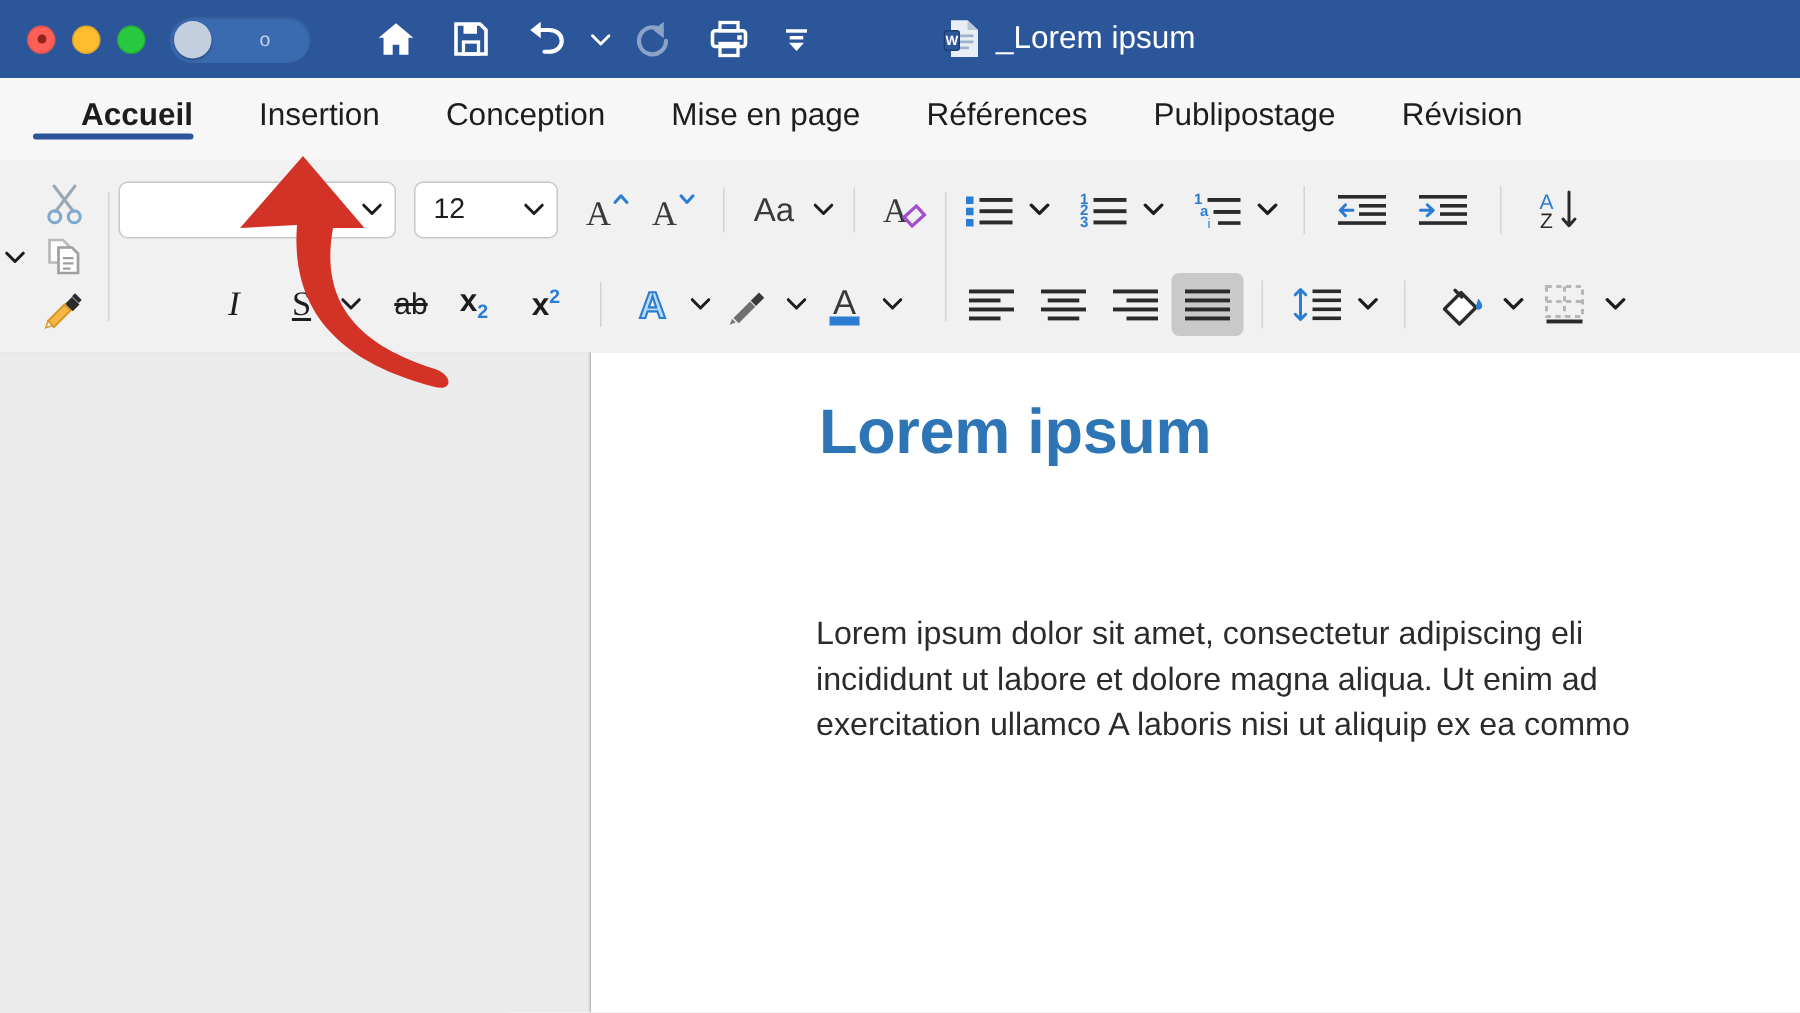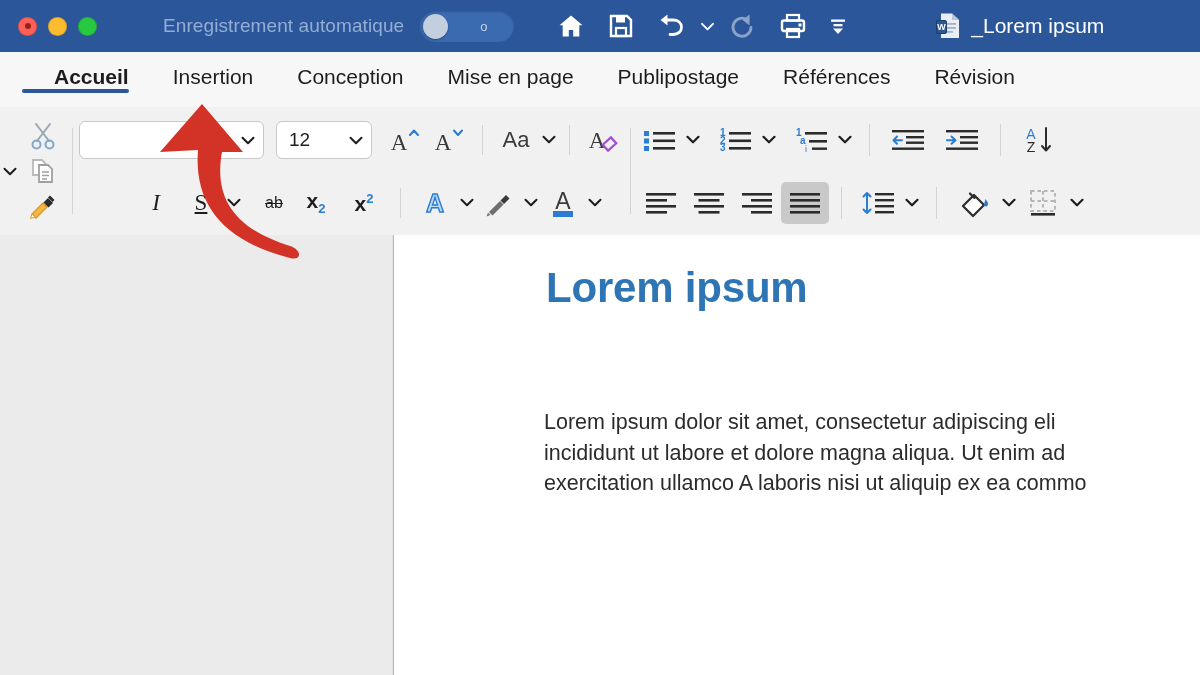--- a/index.html
+++ b/index.html
@@ -114,21 +114,21 @@
     width:96px;height:38px;background:#ffffff;border:1px solid #c8c8c8;border-radius:6px;
     display:flex;align-items:center;justify-content:space-between;padding:0 8px 0 12px;
     font-size:19px;color:#1d1d1f;box-sizing:border-box;margin-left:12px;
   }
   .sel-caret{font-size:15px;color:#222;}
 
   .ic{display:block;}
   .glyph{font-size:21px;line-height:1;color:#1d1d1f;}
   .glyph-i{font-style:italic;font-family:"Liberation Serif",serif;font-size:23px;}
   .glyph-u{text-decoration:underline;font-family:"Liberation Serif",serif;font-size:23px;}
-  .glyph-strike{text-decoration:line-through;font-size:16px;margin-left:12px;}
+  .glyph-strike{text-decoration:line-through;font-size:20px;margin-left:12px;}
   .sub sub,.sup sup{color:#2b7cd3;font-size:.62em;}
 
   
   .workspace{
     position:absolute;left:0;top:235px;width:1200px;height:457px;
     background:#ebebeb;
   }
   .page{
     position:absolute;left:393px;top:0;width:807px;height:440px;
     background:#ffffff;border-left:1px solid #b9b9b9;
@@ -158,21 +158,20 @@
 <div class="app">
 
   <div class="titlebar">
 
     <div class="traffic">
       <div class="tl tl-red"></div>
       <div class="tl tl-yellow"></div>
       <div class="tl tl-green"></div>
     </div>
 
-    <div class="autosave-label">Enregistrement automatique</div>
 
     <div class="toggle">
       <div class="knob"></div>
       <div class="state">o</div>
     </div>
 
     <div class="qat">
       <div class="qat-btn">
         <svg width="28" height="26" viewBox="0 0 28 26" class="ic">
             <path d="M14 2.5 2.5 12.2h3.2v11.3h6.1v-6.6h4.4v6.6h6.1V12.2h3.2z" fill="#fff"></path>
@@ -240,24 +239,24 @@
     <div class="tab">
         <span class="txt">Insertion</span>
       </div>
     <div class="tab">
         <span class="txt">Conception</span>
       </div>
     <div class="tab">
         <span class="txt">Mise en page</span>
       </div>
     <div class="tab">
+        <span class="txt">Références</span>
+      </div>
+    <div class="tab">
         <span class="txt">Publipostage</span>
-      </div>
-    <div class="tab">
-        <span class="txt">Références</span>
       </div>
     <div class="tab">
         <span class="txt">Révision</span>
       </div>
   </div>
 
   <div class="ribbon">
 
     <div class="rgroup">
       <div class="paste-wrap">

